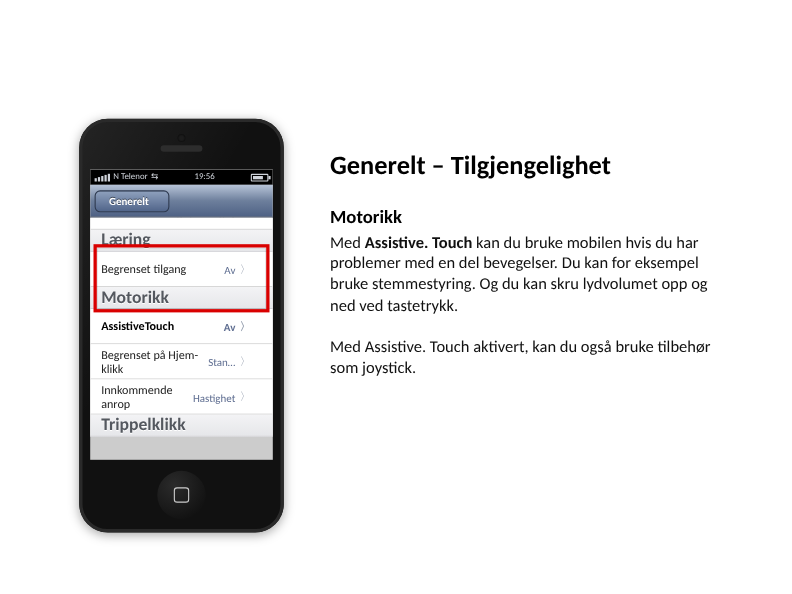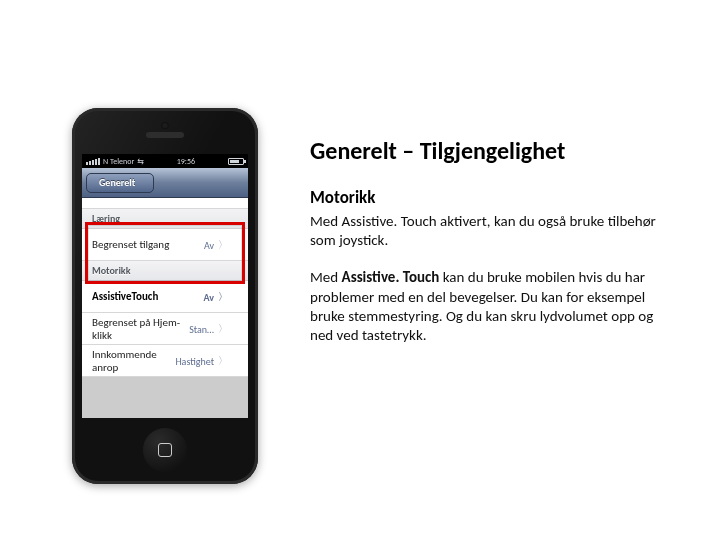--- a/index.html
+++ b/index.html
@@ -66,31 +66,31 @@
     height:32px; display:flex; align-items:center; justify-content:space-between;
     padding:0 20px 0 10px; border-bottom:1px solid #d7d7d7;
     font-size:11px; color:#222; background:#fff;
   }
   .row.sub { color:#000; font-weight:600; }
   .row .val { display:flex; align-items:flex-end; gap:4px; color:#5f6e91; font-size:10px; }
   .row .chev { color:#9aa3b2; font-size:10px; }
   .section-h {
     height:20px; display:flex; align-items:center; padding:0 10px;
     background:linear-gradient(#f3f3f5,#e6e7ea); border-bottom:1px solid #d0d0d4;
-    font-size:10px; font-weight:bold; color:#54585f; text-shadow:0 1px 0 #fff;
+    font-size:16px; font-weight:bold; color:#54585f; text-shadow:0 1px 0 #fff;
   }
   .section-note {
     padding:6px 10px 10px; font-size:9px; color:#5a5e65; background:#efeff2;
     border-bottom:1px solid #d0d0d4;
   }
   .hl { position:absolute; border:3px solid #d90000; box-shadow:0 0 0 1px rgba(0,0,0,.1) inset; pointer-events:none; }
   .hl.box { left:3px; top:24px; width:160px; height:62px; }
 
   
-  .txt { position:absolute; left:310px; top:136px; width:356px; }
+  .txt { position:absolute; left:300px; top:136px; width:356px; }
   .txt h1 { font-size:24px; font-weight:700; margin-bottom:22px; }
   .txt h2 { font-size:17px; font-weight:700; margin-bottom:4px; }
   .txt p  { font-size:15px; line-height:1.28; margin-bottom:18px; color:#111; }
   .txt p.small { font-size:13.5px; margin-bottom:0; }
   .txt p .b { font-weight:600; }
 </style>
 </head>
 <body>
 
 <div class="slide">
@@ -164,34 +164,35 @@
                 </span>
             </div>
             <div class="row">
               <span>Innkommende anrop</span>
               <span class="val">
                   <span>Hastighet</span>
                   <span class="chev">〉</span>
                 </span>
             </div>
 
+            <div class="section-h">Trippelklikk</div>
 
           </div>
 
           <div class="hl box"></div>
         </div>
 
       </div>
 
       <div class="home-btn">
           <div class="sq"></div>
         </div>
     </div>
   </div>
 
   <div class="txt">
     <h1>Generelt – Tilgjengelighet</h1>
     <h2>Motorikk</h2>
+    <p><span>Med </span><span class="b">Assistive. Touch</span><span> kan du bruke mobilen hvis du har problemer med en del bevegelser. Du kan for eksempel bruke stemmestyring. Og du kan skru lydvolumet opp og ned ved tastetrykk.</span></p>
     <p>Med Assistive. Touch aktivert, kan du også bruke tilbehør som joystick.</p>
-    <p><span>Med </span><span class="b">Assistive. Touch</span><span> kan du bruke mobilen hvis du har problemer med en del bevegelser. Du kan for eksempel bruke stemmestyring. Og du kan skru lydvolumet opp og ned ved tastetrykk.</span></p>
   </div>
 
 </div>
 
 </body></html>

